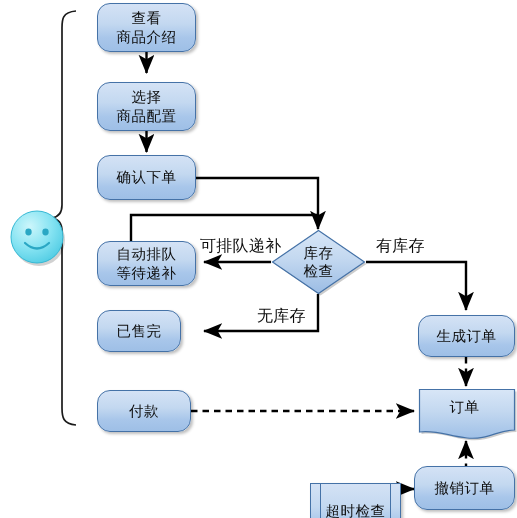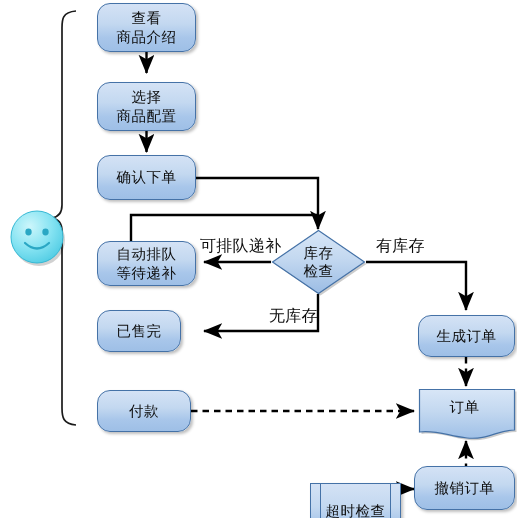--- a/index.html
+++ b/index.html
@@ -182,15 +182,15 @@
     <span class="bar r"></span>
     <span class="txt">超时检查</span>
   </div>
 
   <div class="node proc" style="left:414px;top:466px;width:101px;height:44px;">撤销订单</div>
 
   <div class="edge-label" style="left:200px;top:236px;">可排队递补</div>
 
   <div class="edge-label" style="left:376px;top:236px;">有库存</div>
 
-  <div class="edge-label" style="left:257px;top:306px;margin-left:12px;">无库存</div>
+  <div class="edge-label" style="left:257px;top:306px;">无库存</div>
 
 </div>
 
 </body></html>

